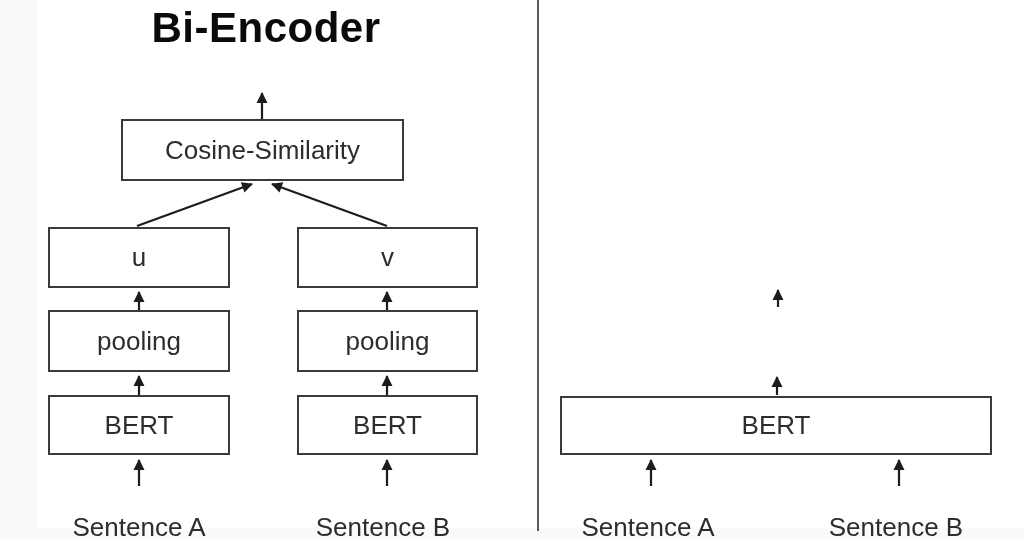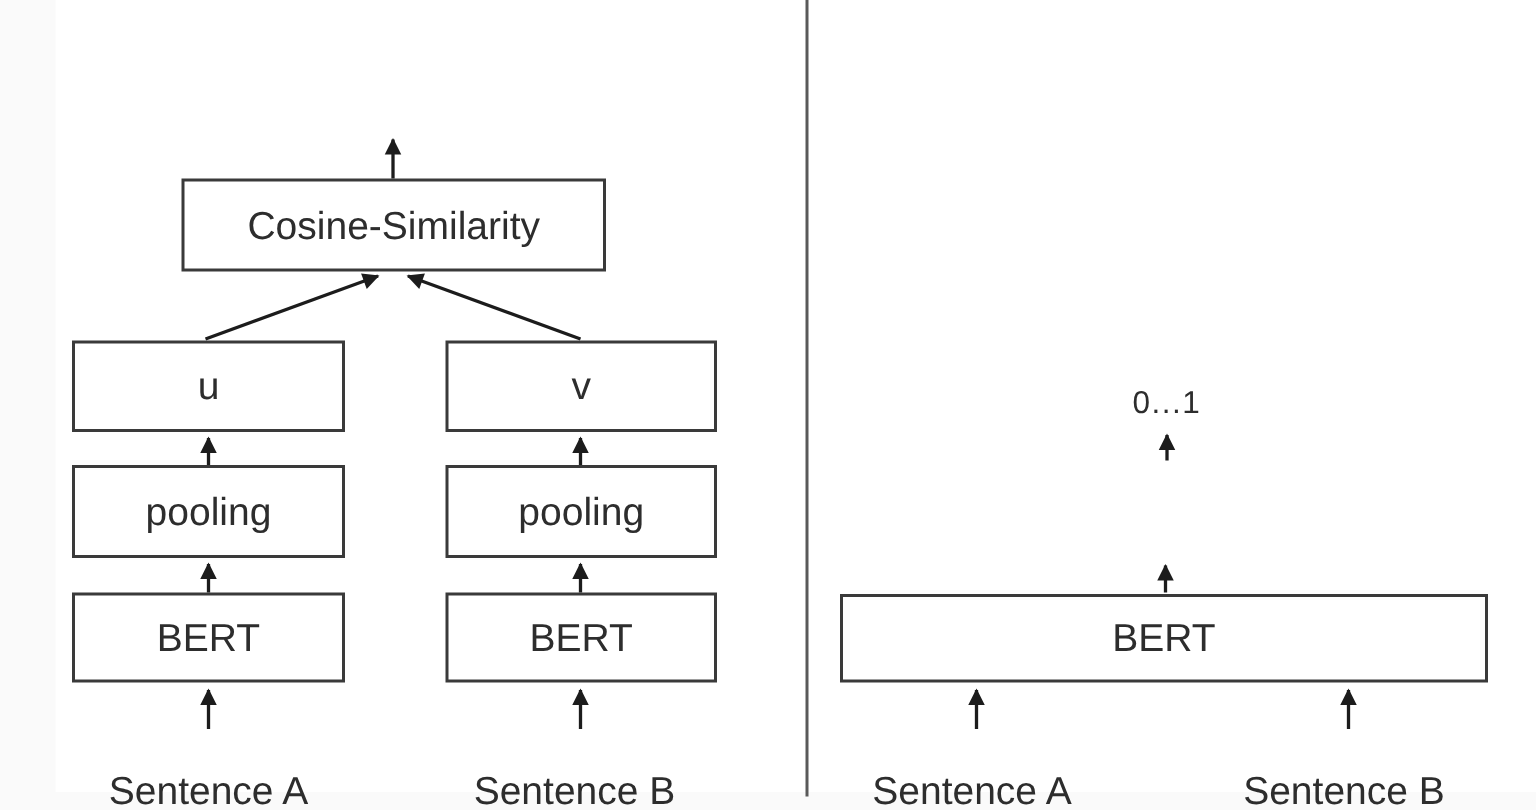--- a/index.html
+++ b/index.html
@@ -99,20 +99,21 @@
 </style>
 </head>
 <body>
 
 <div class="stage">
 
   <div class="edge-strip-left"></div>
   <div class="edge-strip-bottom"></div>
   <div class="divider"></div>
 
+  <div class="panel-title title-bi">Bi-Encoder</div>
 
   <div class="box box-cosine">
     <span>Cosine-Similarity</span>
   </div>
   <div class="box box-u">
     <span>u</span>
   </div>
   <div class="box box-v">
     <span>v</span>
   </div>
@@ -125,21 +126,20 @@
   <div class="box box-bert-a">
     <span>BERT</span>
   </div>
   <div class="box box-bert-b">
     <span>BERT</span>
   </div>
   <div class="input-label in-bi-a">Sentence A</div>
   <div class="input-label in-bi-b">Sentence B</div>
 
 
-  <div class="score-range">0...1</div>
 
   <div class="box box-bert-wide">
     <span>BERT</span>
   </div>
   <div class="input-label in-cross-a">Sentence A</div>
   <div class="input-label in-cross-b">Sentence B</div>
 
   <svg class="arrows-layer" width="1024" height="540" viewBox="0 0 1024 540" xmlns="http://www.w3.org/2000/svg">
     <defs>
       <marker id="ah" markerUnits="userSpaceOnUse" markerWidth="14" markerHeight="14" refX="10" refY="0" orient="auto" overflow="visible">

